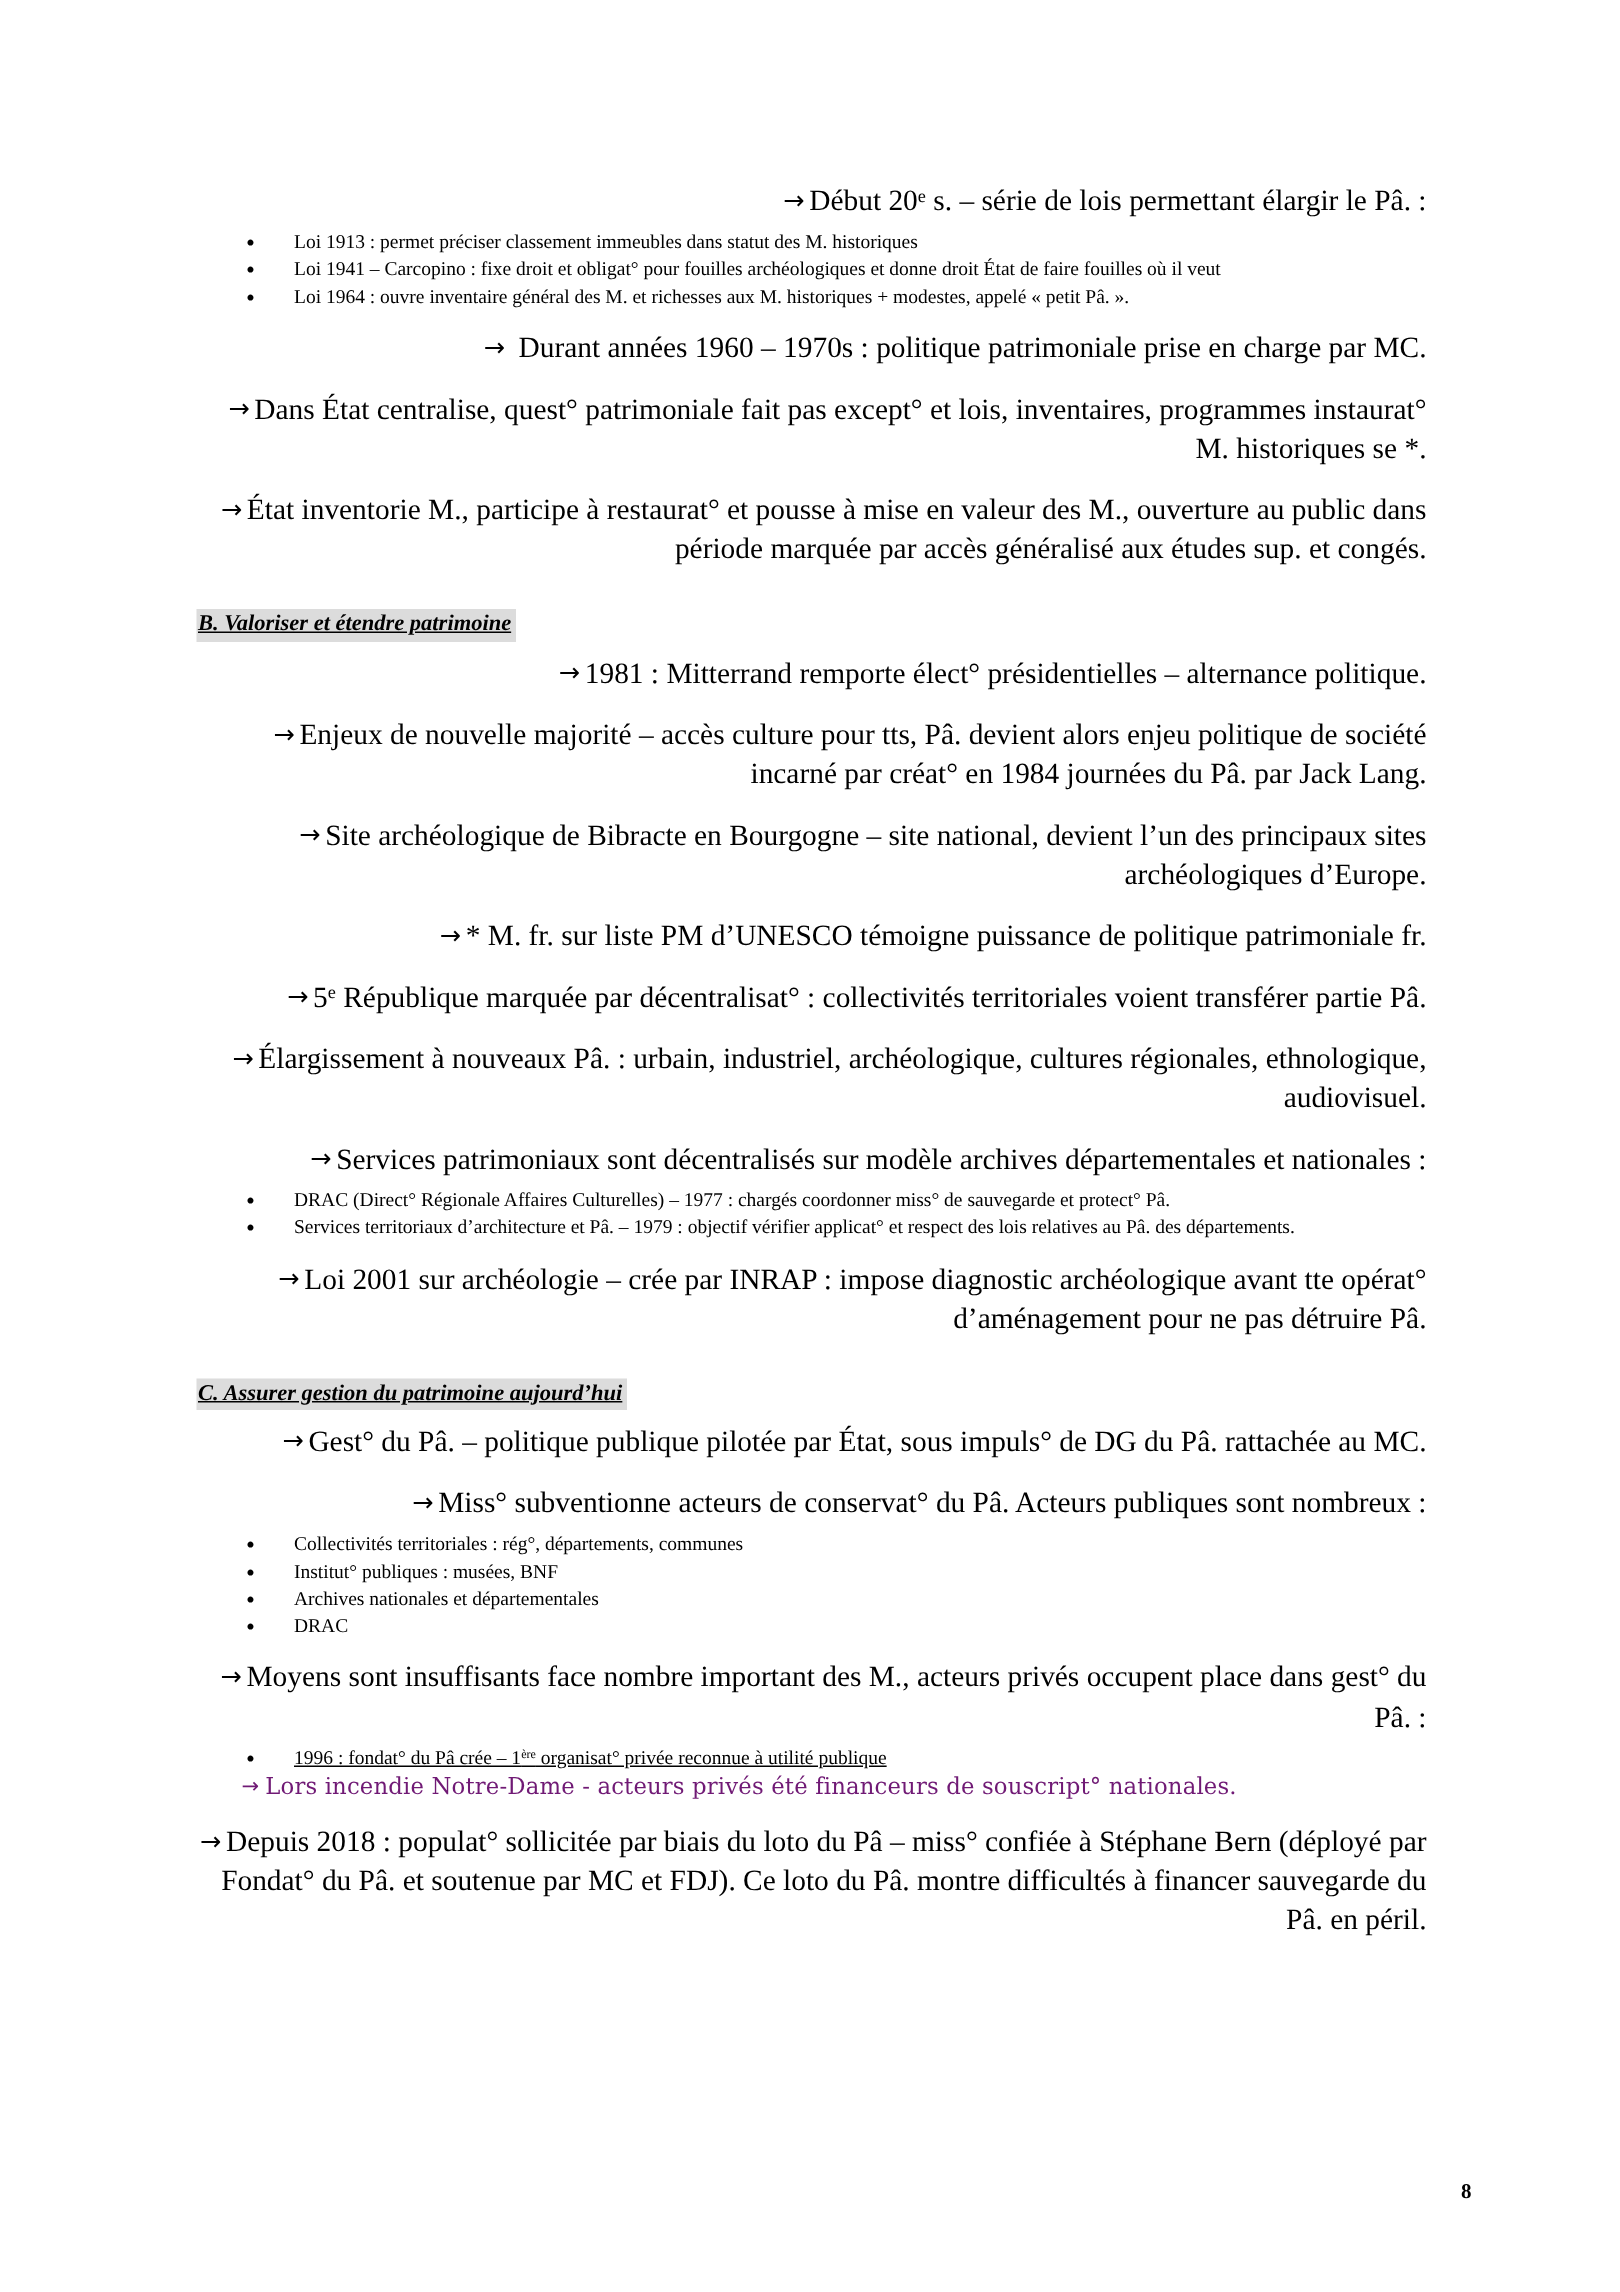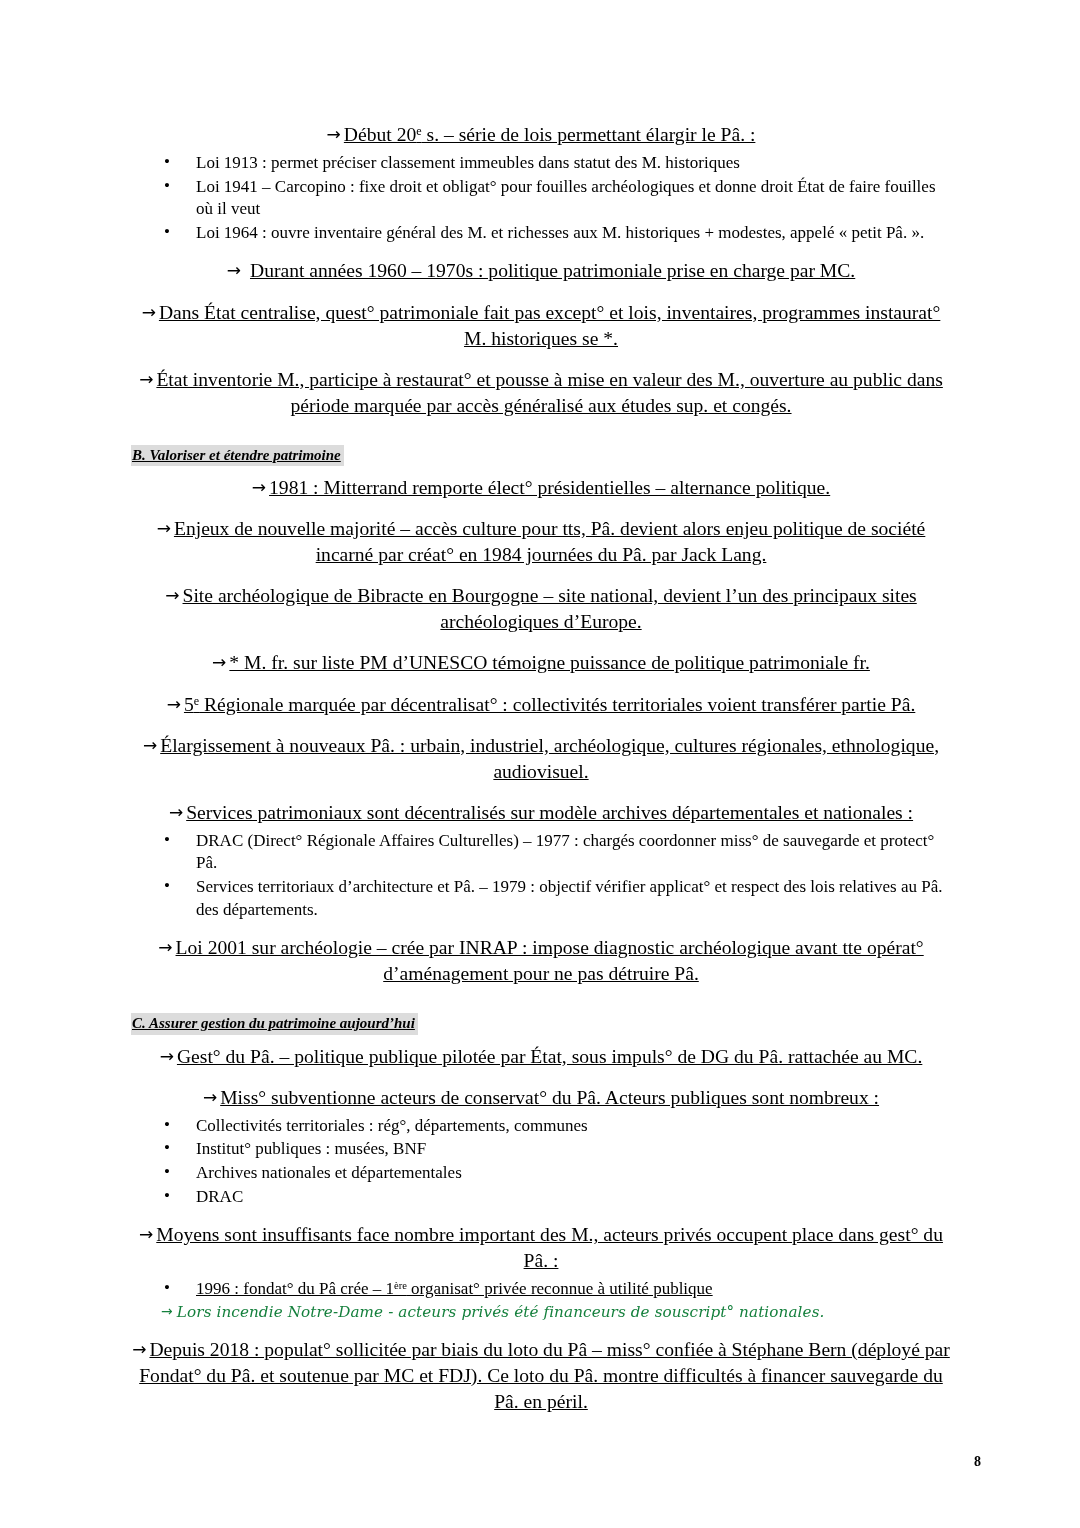--- a/index.html
+++ b/index.html
@@ -28,44 +28,43 @@
     left: 131px;
     top: 122px;
     width: 820px;
   }
 
   
   .arrow-para {
     font-size: 19.6px;
     line-height: 1.33;
     margin: 0 0 15px 0;
-    text-align: center;
+    text-align: right;
     text-indent: 0;
-    text-decoration: underline;
   }
   .arrow-para.lead  { margin-bottom: 4px; }
 
   .arrow {
     font-family: "DejaVu Sans", sans-serif;
     font-size: 17px;
     line-height: 1;
     display: inline-block;
     margin-right: 3px;
     vertical-align: 1px;
   }
   .arrow.wide { margin-right: 9px; }
 
   ul.bullets {
     list-style: none;
     margin: 0 0 14px 0;
     padding: 0;
   }
   ul.bullets li {
     position: relative;
-    font-size: 17px;
+    font-size: 13px;
     line-height: 1.33;
     padding-left: 65px;
     margin: 0 0 1px 0;
   }
   ul.bullets li::before {
     content: "\2022";
     position: absolute;
     left: 33px;
     top: -1px;
     font-family: "Liberation Serif", serif;
@@ -89,24 +88,23 @@
 
   sup {
     font-size: 0.62em;
     line-height: 0;
     vertical-align: 0.46em;
   }
 
   
   .hand-note {
     font-family: "DejaVu Serif", "Liberation Serif", serif;
-    font-style: italic;
     font-size: 15.2px;
     line-height: 1.3;
-    color: #15803d;
+    color: #701a75;
     padding-left: 30px;
     margin: 2px 0 14px 0;
     letter-spacing: 0.1px;
     transform: scaleY(1.02);
     transform-origin: left center;
   }
   .hand-note .arrow {
     font-size: 14px;
     margin-right: 4px;
   }
@@ -162,21 +160,21 @@
 
     <p class="arrow-para">
       <span class="arrow">→</span><span>Site archéologique de Bibracte en Bourgogne – site national, devient l’un des principaux sites archéologiques d’Europe.</span>
     </p>
 
     <p class="arrow-para">
       <span class="arrow">→</span><span>* M. fr. sur liste PM d’UNESCO témoigne puissance de politique patrimoniale fr.</span>
     </p>
 
     <p class="arrow-para">
-      <span class="arrow">→</span><span>5</span><sup>e</sup><span> Régionale marquée par décentralisat° : collectivités territoriales voient transférer partie Pâ.</span>
+      <span class="arrow">→</span><span>5</span><sup>e</sup><span> République marquée par décentralisat° : collectivités territoriales voient transférer partie Pâ.</span>
     </p>
 
     <p class="arrow-para">
       <span class="arrow">→</span><span>Élargissement à nouveaux Pâ. : urbain, industriel, archéologique, cultures régionales, ethnologique, audiovisuel.</span>
     </p>
 
     <p class="arrow-para lead">
       <span class="arrow">→</span><span>Services patrimoniaux sont décentralisés sur modèle archives départementales et nationales :</span>
     </p>
 

